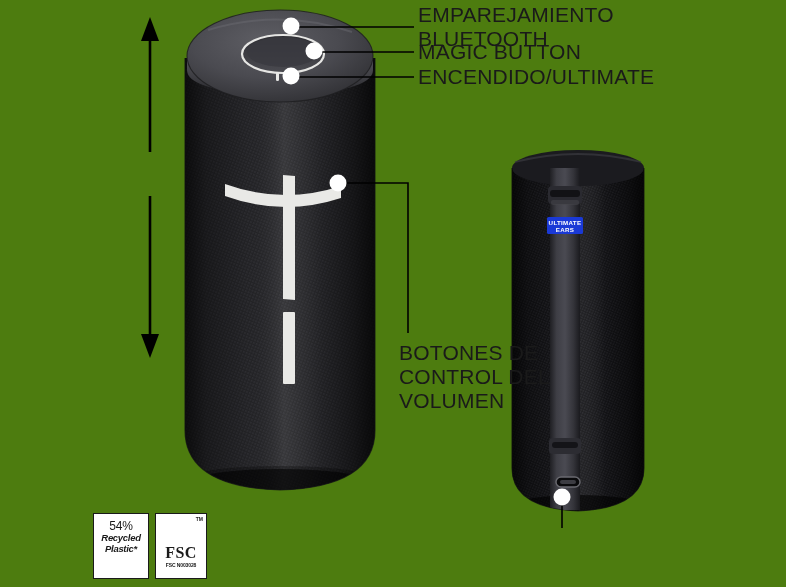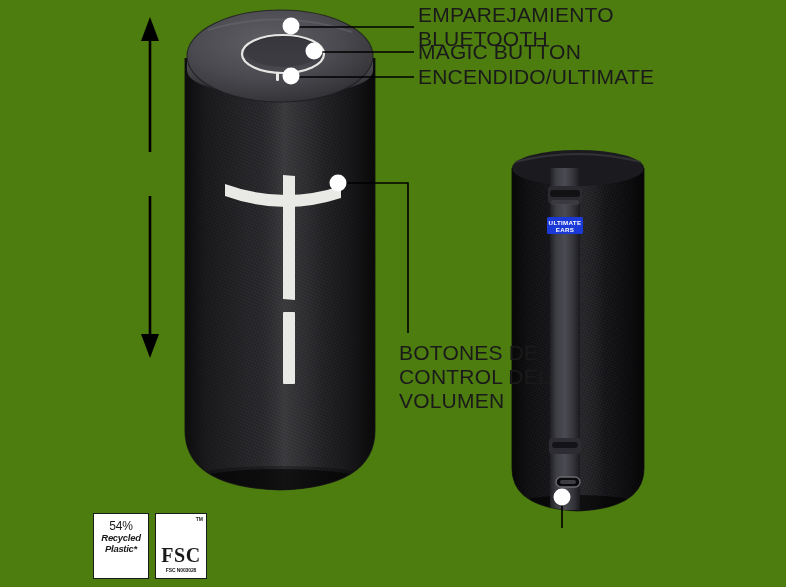--- a/index.html
+++ b/index.html
@@ -80,21 +80,21 @@
   }
   #rec-l1, #rec-l2 {
     font-size: 9.5px;
     font-weight: 700;
     line-height: 10.5px;
     letter-spacing: -0.3px;
     font-style: italic;
   }
   #fsc-word {
     font-family: "Liberation Serif", serif;
-    font-size: 20px;
+    font-size: 16px;
     font-weight: 700;
     letter-spacing: 0.5px;
     margin-top: 1px;
   }
   #fsc-code {
     font-size: 5px;
     font-weight: 700;
     letter-spacing: -0.1px;
     margin-top: 0px;
   }

